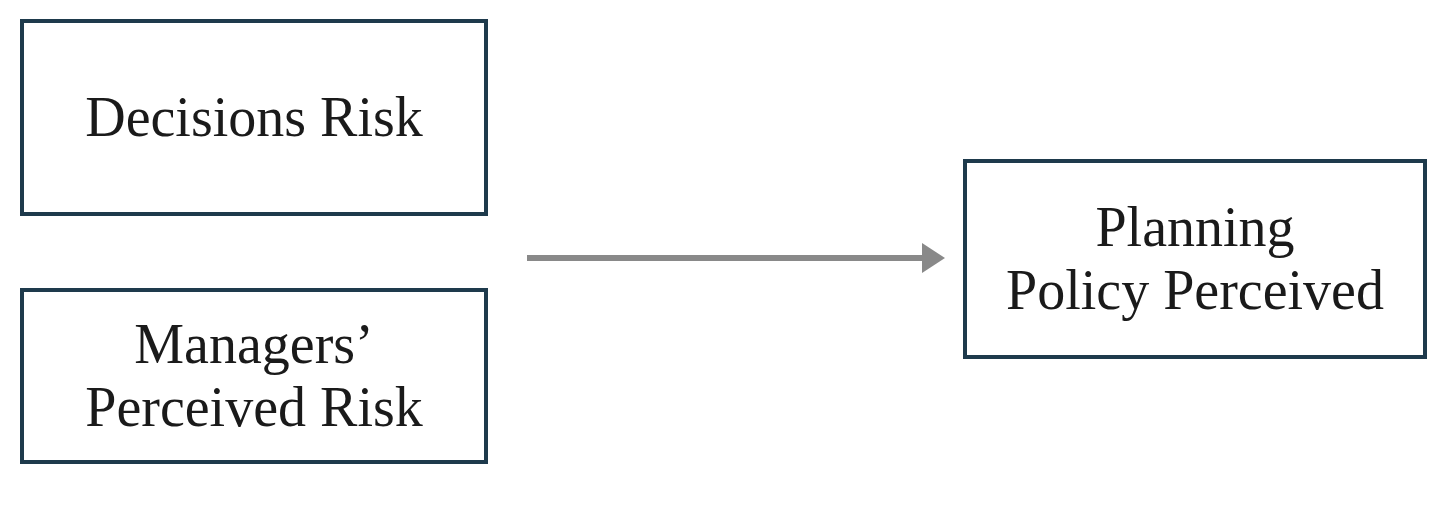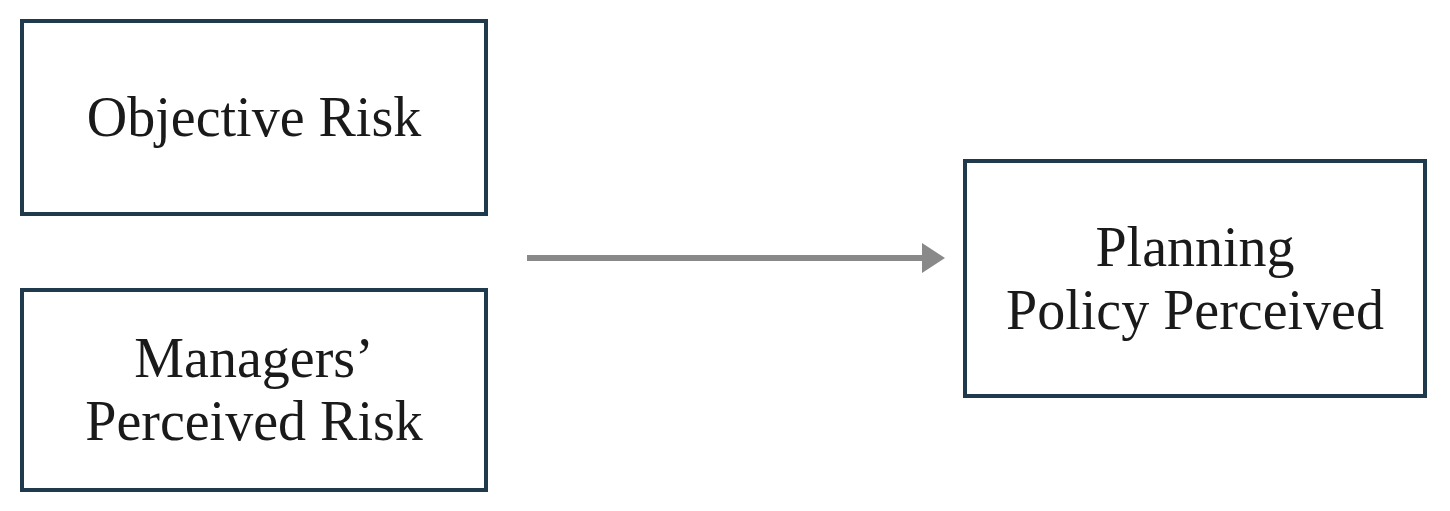--- a/index.html
+++ b/index.html
@@ -32,27 +32,27 @@
   .box-objective-risk {
     left: 20px;
     top: 19px;
     width: 468px;
     height: 197px;
   }
   .box-managers-perceived-risk {
     left: 20px;
     top: 288px;
     width: 468px;
-    height: 204px;
+    height: 176px;
   }
   .box-planning-policy-decisions {
     left: 963px;
     top: 159px;
     width: 464px;
-    height: 239px;
+    height: 200px;
   }
   .label-line {
     display: block;
     white-space: nowrap;
   }
   .arrow-svg {
     position: absolute;
     left: 520px;
     top: 230px;
     width: 430px;
@@ -65,21 +65,21 @@
   .arrow-svg polygon {
     fill: var(--arrow, #898989);
   }
 </style>
 </head>
 <body>
 
 <div class="canvas">
 
   <div class="box box-objective-risk">
-    <span class="label-line">Objective Risk</span>
+    <span class="label-line">Decisions Risk</span>
   </div>
 
   <div class="box box-managers-perceived-risk">
     <span class="label-line">Managers’</span>
     <span class="label-line">Perceived Risk</span>
   </div>
 
   <div class="box box-planning-policy-decisions">
     <span class="label-line">Planning</span>
     <span class="label-line">Policy Perceived</span>

